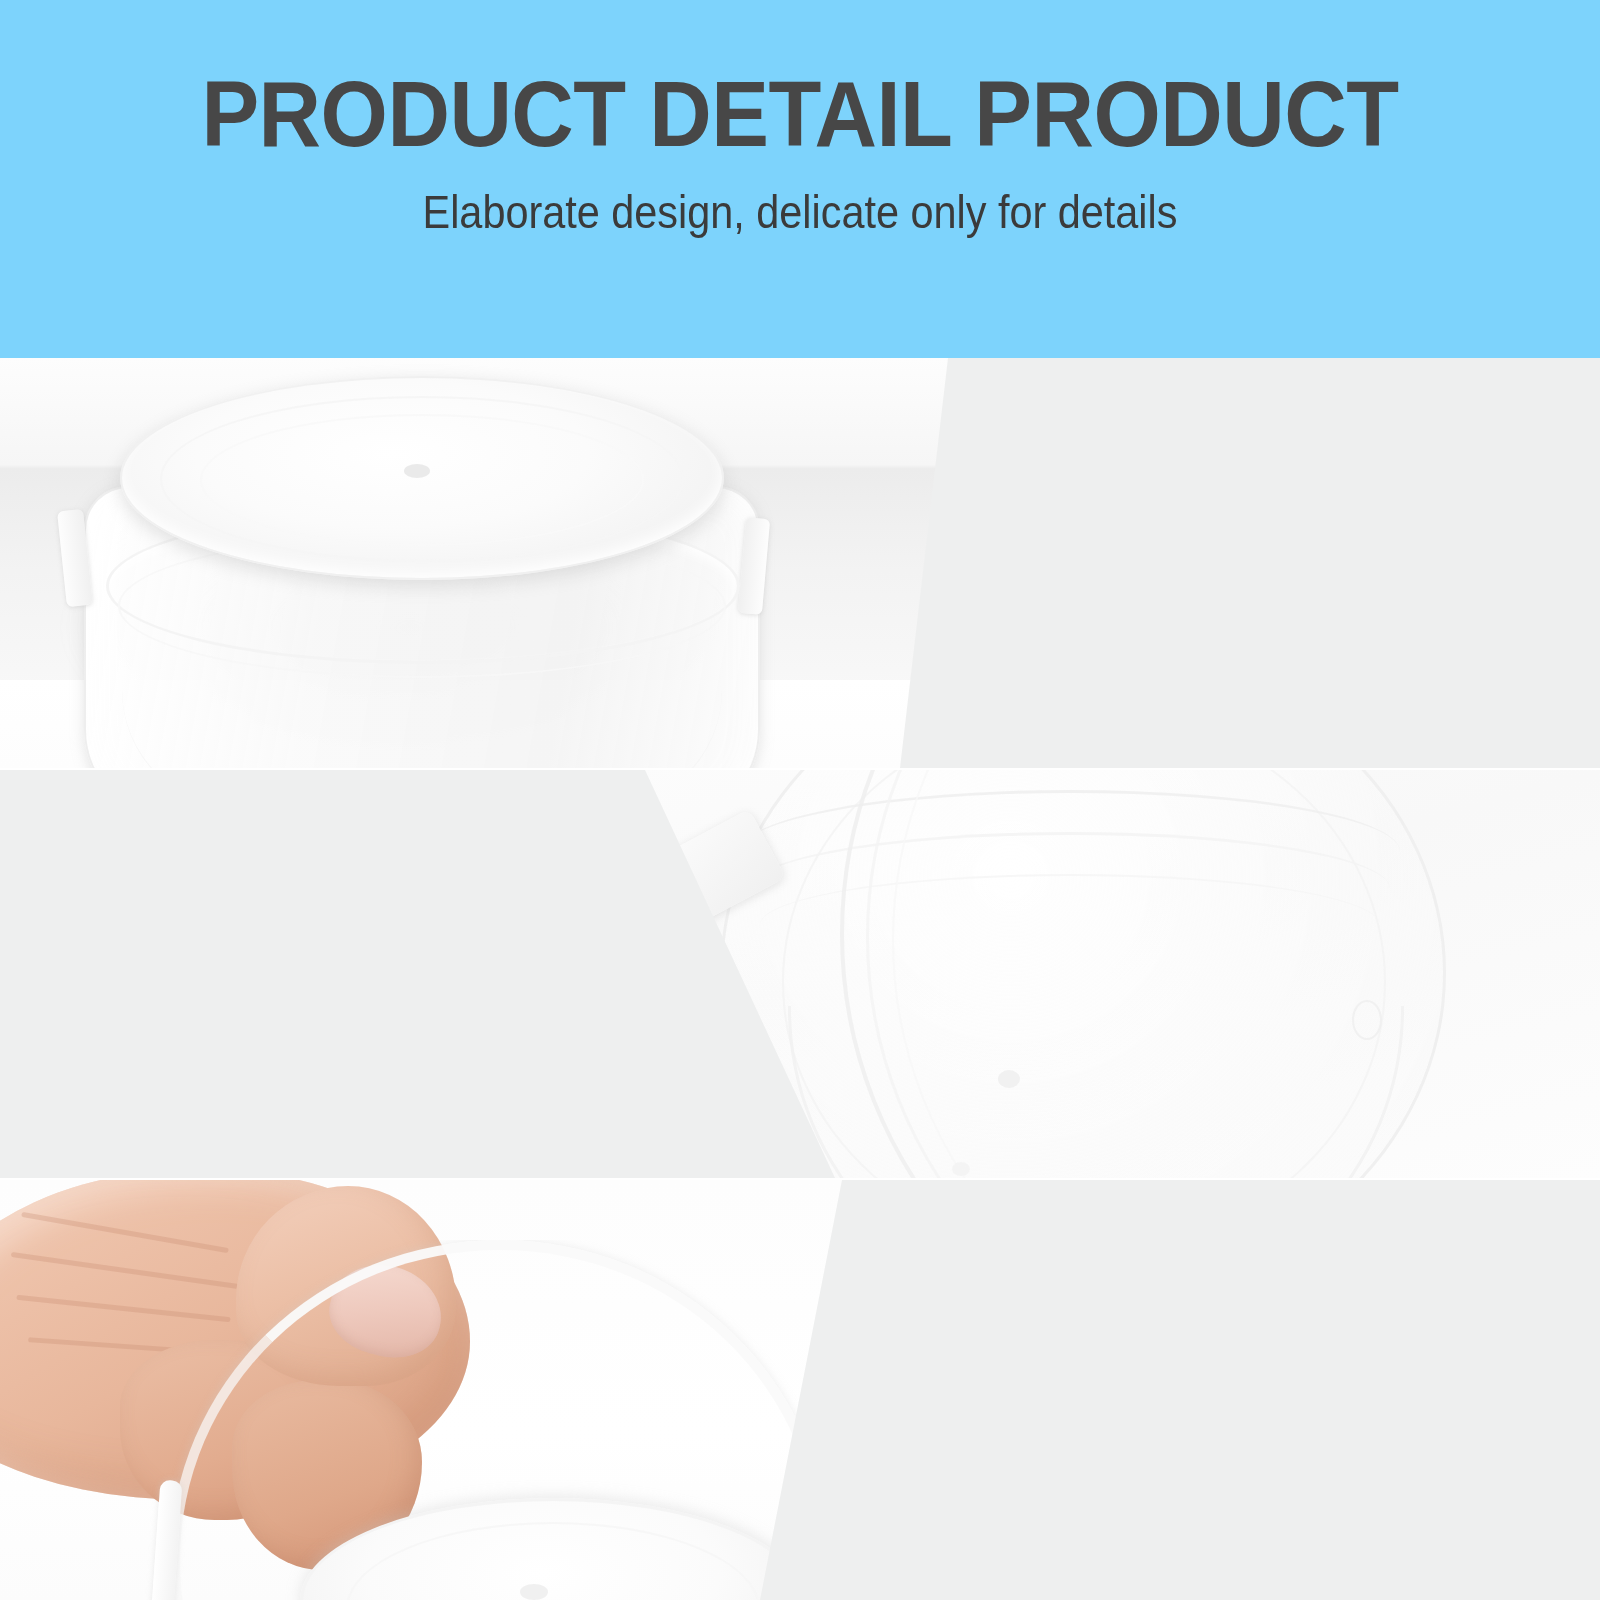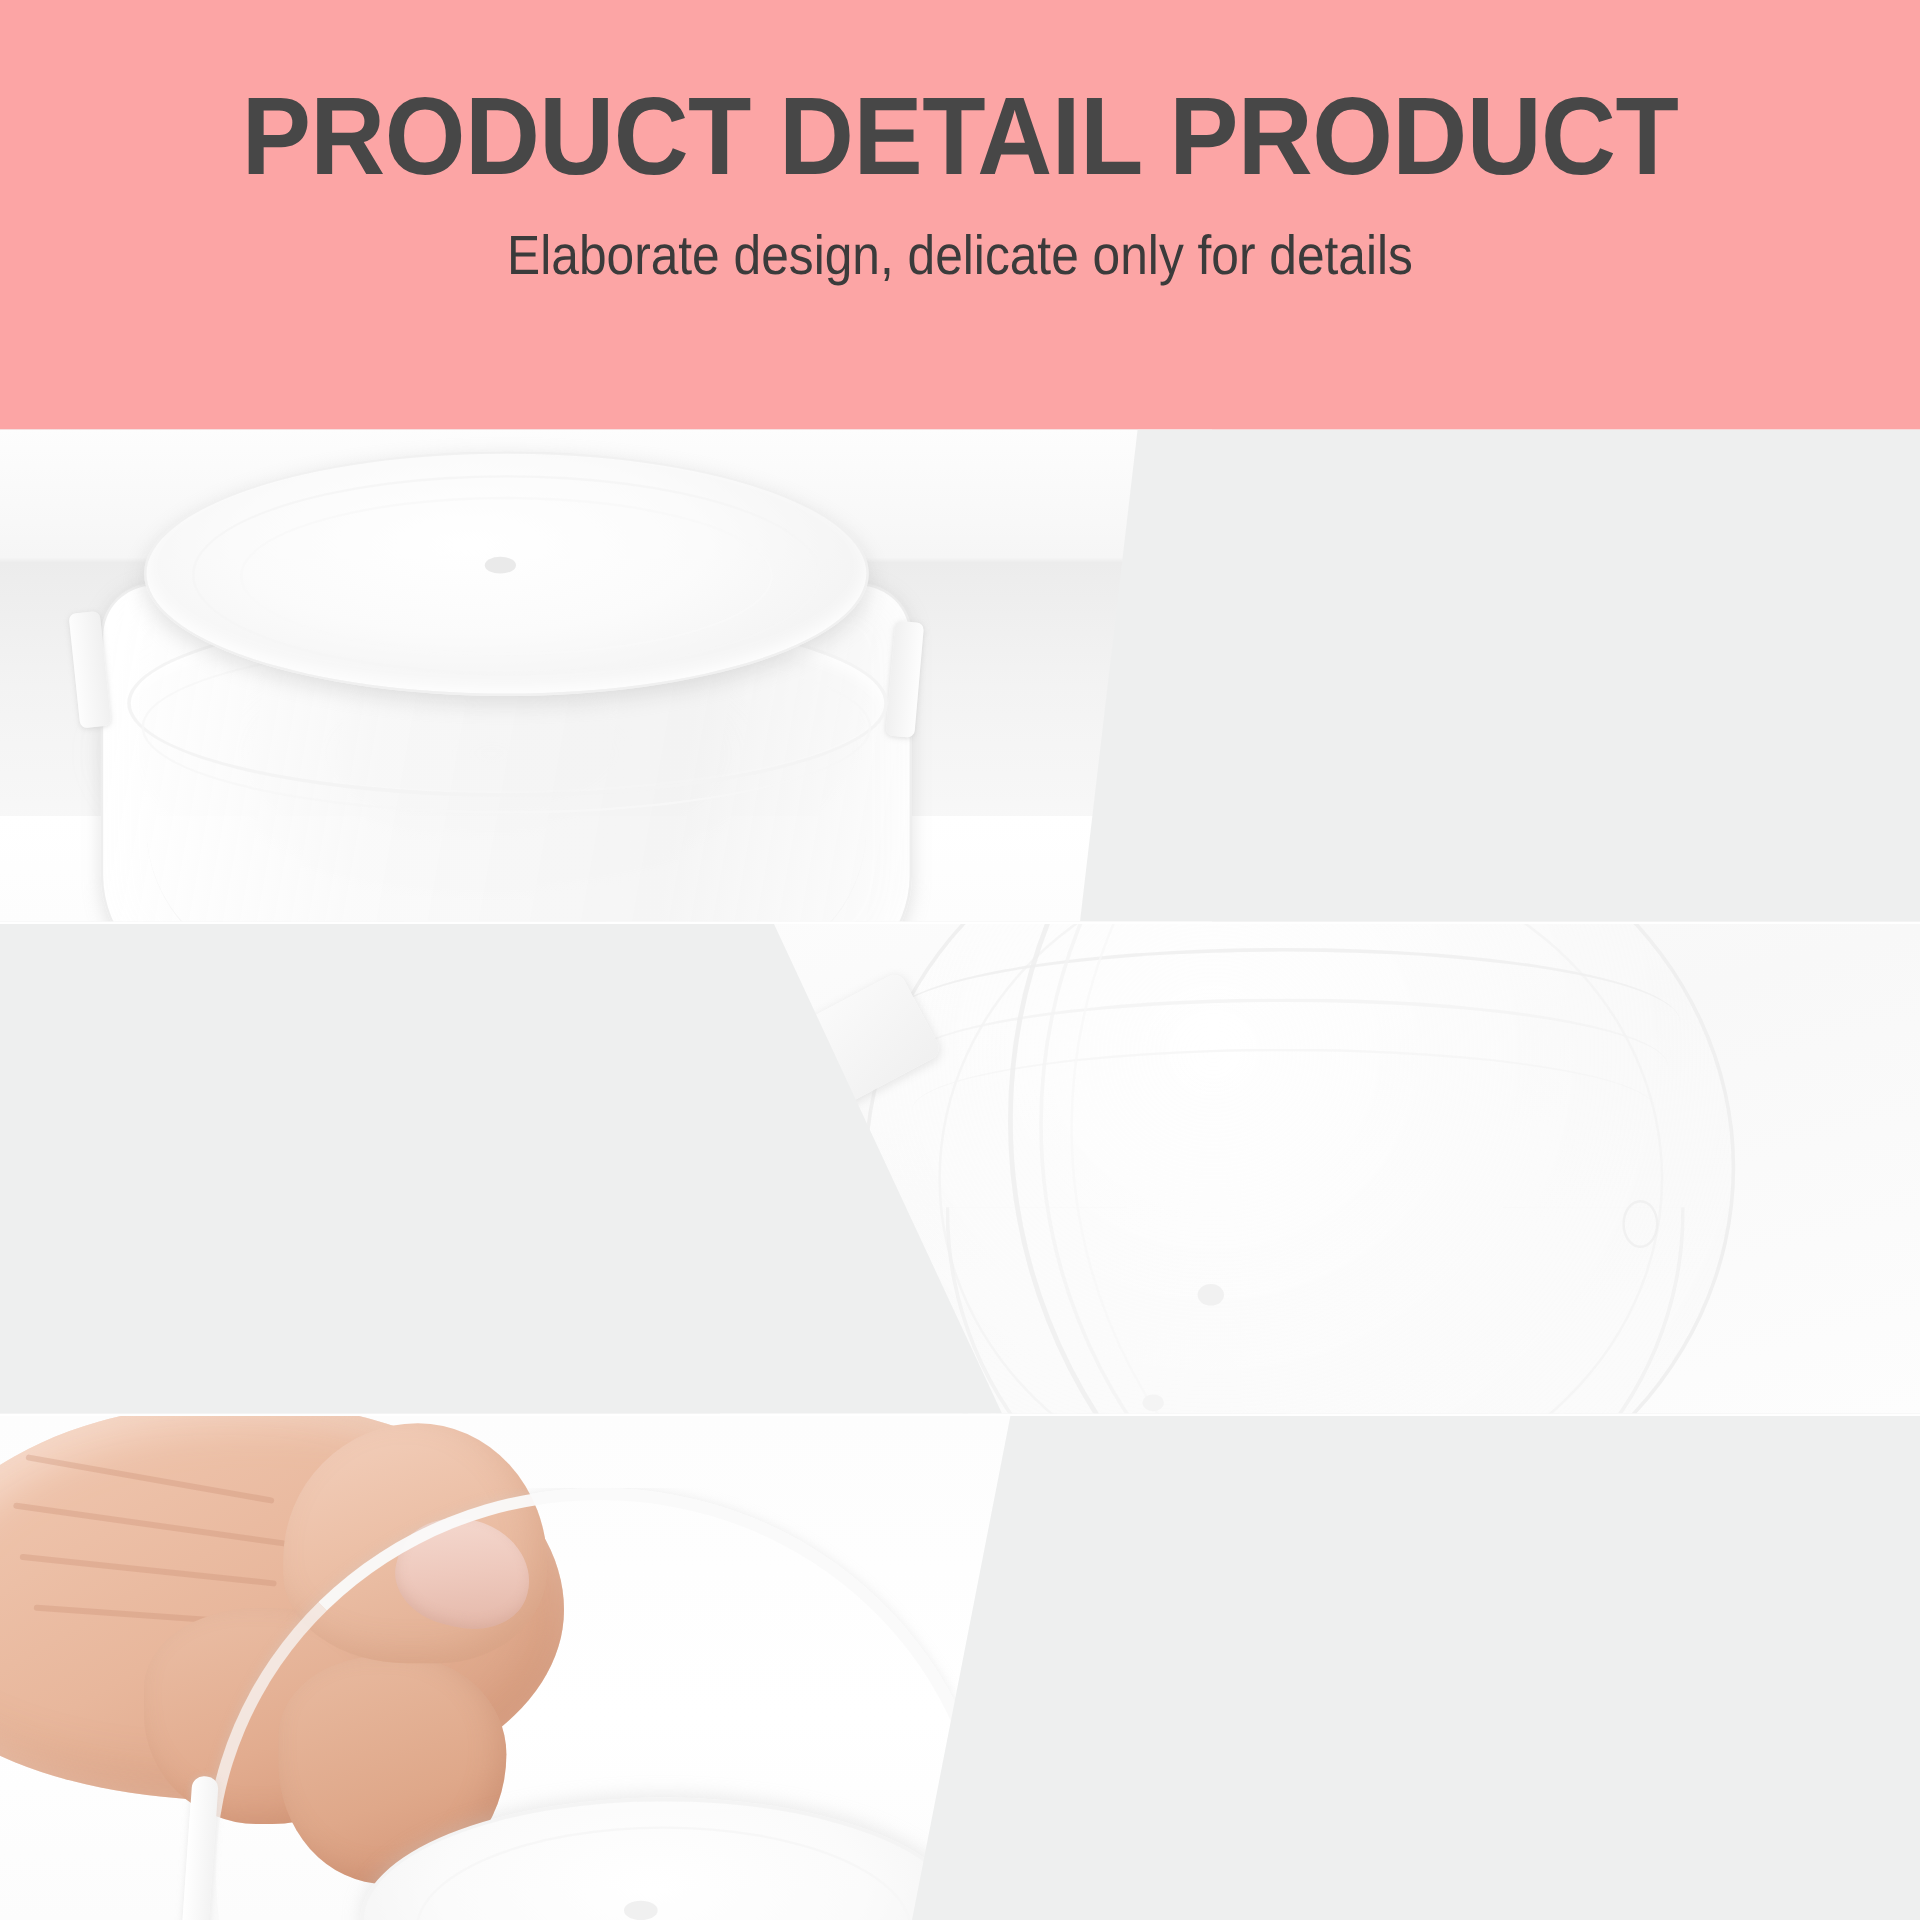--- a/index.html
+++ b/index.html
@@ -7,21 +7,21 @@
     width:1600px;height:1600px;
     background:#ffffff;
     font-family:"Liberation Sans", sans-serif;
     overflow:hidden;
   }
   .page{position:relative;width:1600px;height:1600px;background:#fff;}
 
   
   .header{
     position:absolute;left:0;top:0;width:1600px;height:358px;
-    background:#fca5a5;
+    background:#7dd3fc;
   }
   .page-title{
     position:absolute;left:0;top:68px;width:1600px;
     text-align:center;
     font-size:92px;
     line-height:92px;
     font-weight:bold;
     letter-spacing:-0.5px;
     color:#474747;
     transform:scaleX(0.94);

